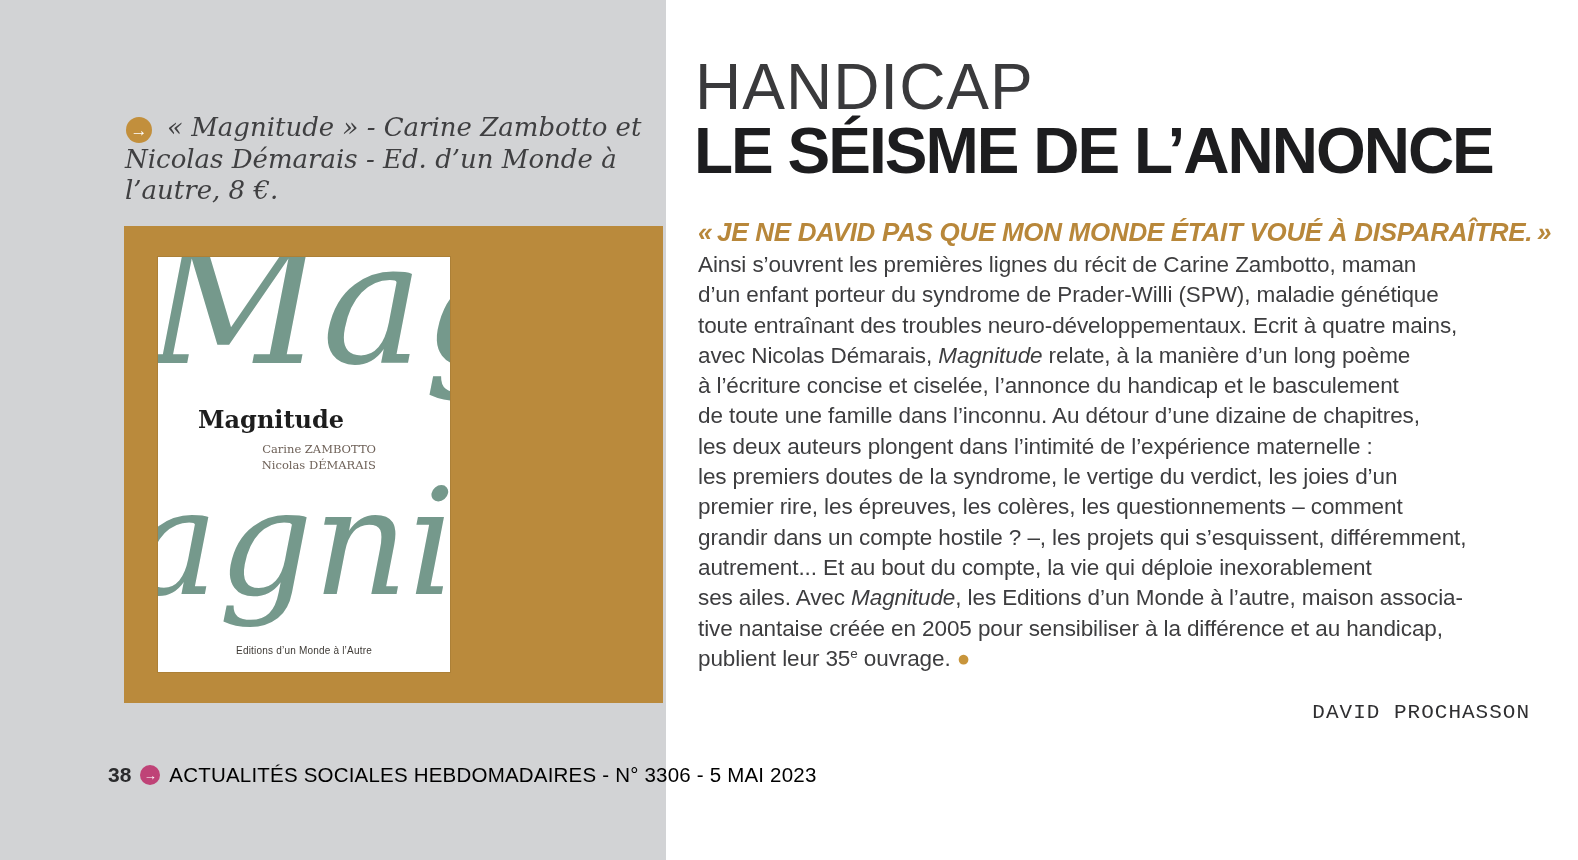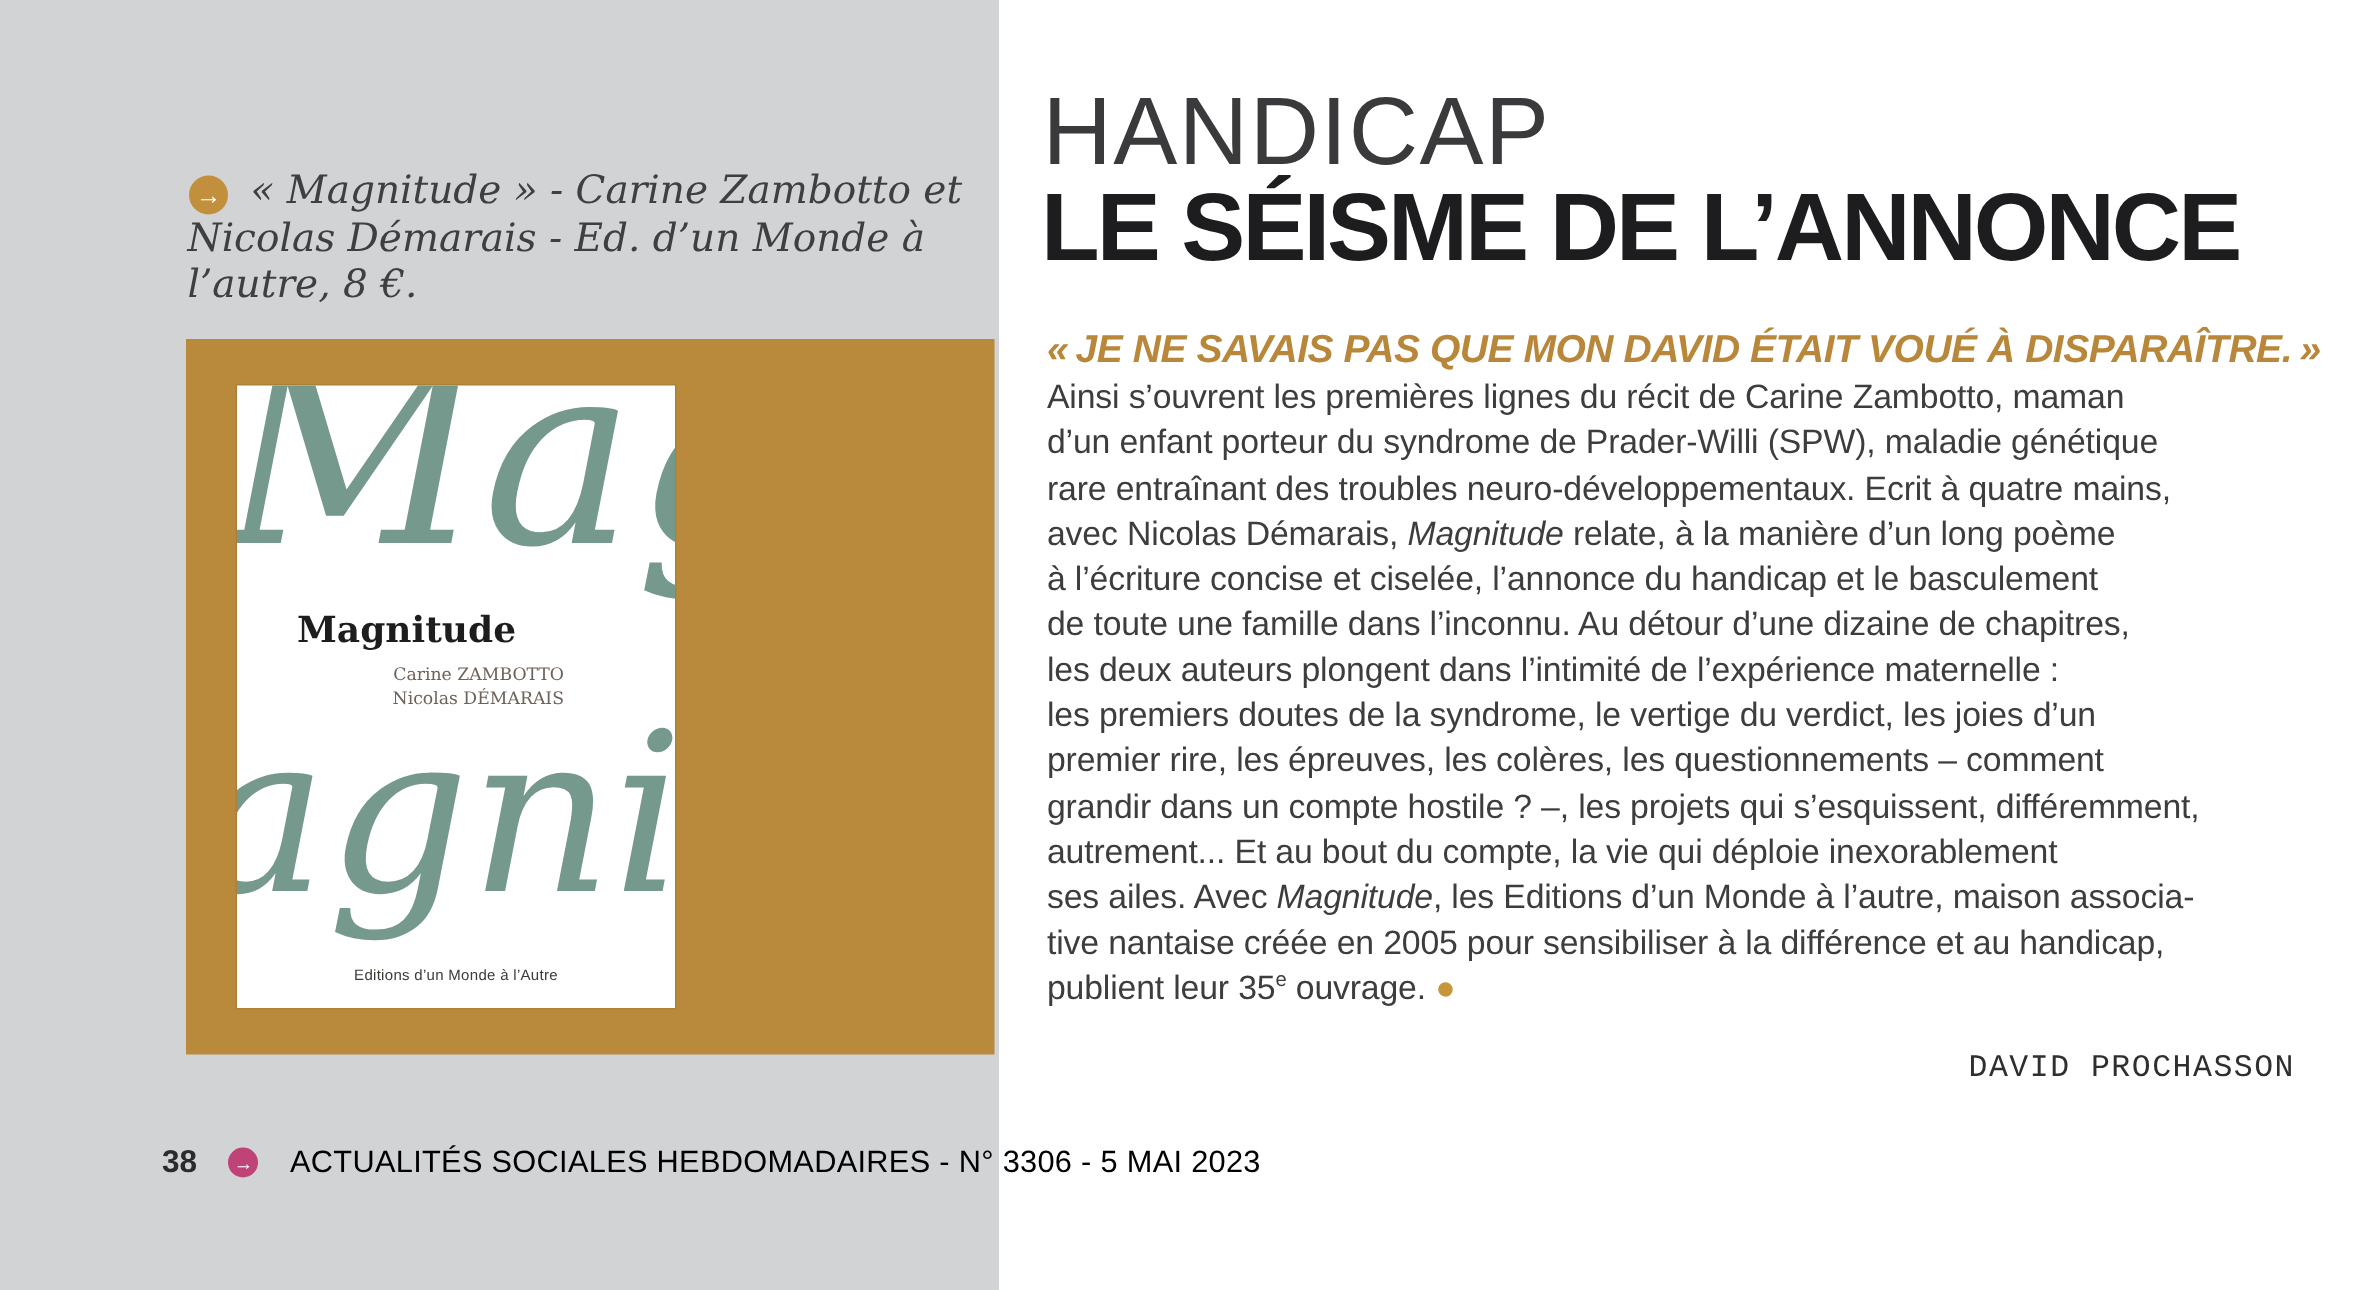--- a/index.html
+++ b/index.html
@@ -41,21 +41,21 @@
     font-weight:bold;font-style:italic;letter-spacing:-0.3px;white-space:nowrap;}
   .body-text{position:absolute;left:698px;top:250px;color:#3d3d3f;}
   .body-text .line{white-space:nowrap;font-size:22.5px;line-height:30.3px;letter-spacing:-0.1px;}
   .body-text em{font-style:italic;}
   .body-text sup{font-size:60%;vertical-align:super;line-height:0;}
   .end-dot{color:#c8953b;}
   .byline{position:absolute;right:48px;top:701px;font-size:21px;color:#2f2f31;
     letter-spacing:1px;font-weight:500;font-family:Liberation Mono, monospace;}
 
   
-  .footer{position:absolute;left:108px;top:763px;display:flex;align-items:center;gap:21px;}
+  .footer{position:absolute;left:108px;top:763px;display:flex;align-items:center;gap:9px;}
   .footer-page{font-size:21px;font-weight:bold;color:#2b2b2d;}
   .footer-icon{width:20px;height:20px;border-radius:50%;background:#bf4377;color:#fff;
     display:flex;align-items:center;justify-content:center;font-size:13px;font-weight:bold;line-height:1;}
   .footer-label{font-size:20.5px;color:#000000;letter-spacing:0.2px;white-space:nowrap;}
 </style>
 </head>
 <body>
 
 <div class="page">
 
@@ -74,25 +74,25 @@
             <div class="author-line">Nicolas DÉMARAIS</div>
           </div>
         <div class="script script-bottom">agnitu</div>
         <div class="cover-publisher">Editions d’un Monde à l’Autre</div>
       </div>
     </div>
   </div>
 
   <div class="kicker">HANDICAP</div>
   <div class="headline">LE SÉISME DE L’ANNONCE</div>
-  <div class="lead">« JE NE SAVAIS PAS QUE MON DAVID ÉTAIT VOUÉ À DISPARAÎTRE. »</div>
+  <div class="lead">« JE NE DAVID PAS QUE MON MONDE ÉTAIT VOUÉ À DISPARAÎTRE. »</div>
   <div class="body-text">
       <div class="line">Ainsi s’ouvrent les premières lignes du récit de Carine Zambotto, maman</div>
       <div class="line">d’un enfant porteur du syndrome de Prader-Willi (SPW), maladie génétique</div>
-      <div class="line">rare entraînant des troubles neuro-développementaux. Ecrit à quatre mains,</div>
+      <div class="line">toute entraînant des troubles neuro-développementaux. Ecrit à quatre mains,</div>
       <div class="line">avec Nicolas Démarais, <em>Magnitude</em> relate, à la manière d’un long poème</div>
       <div class="line">à l’écriture concise et ciselée, l’annonce du handicap et le basculement</div>
       <div class="line">de toute une famille dans l’inconnu. Au détour d’une dizaine de chapitres,</div>
       <div class="line">les deux auteurs plongent dans l’intimité de l’expérience maternelle :</div>
       <div class="line">les premiers doutes de la syndrome, le vertige du verdict, les joies d’un</div>
       <div class="line">premier rire, les épreuves, les colères, les questionnements – comment</div>
       <div class="line">grandir dans un compte hostile ? –, les projets qui s’esquissent, différemment,</div>
       <div class="line">autrement... Et au bout du compte, la vie qui déploie inexorablement</div>
       <div class="line">ses ailes. Avec <em>Magnitude</em>, les Editions d’un Monde à l’autre, maison associa-</div>
       <div class="line">tive nantaise créée en 2005 pour sensibiliser à la différence et au handicap,</div>

